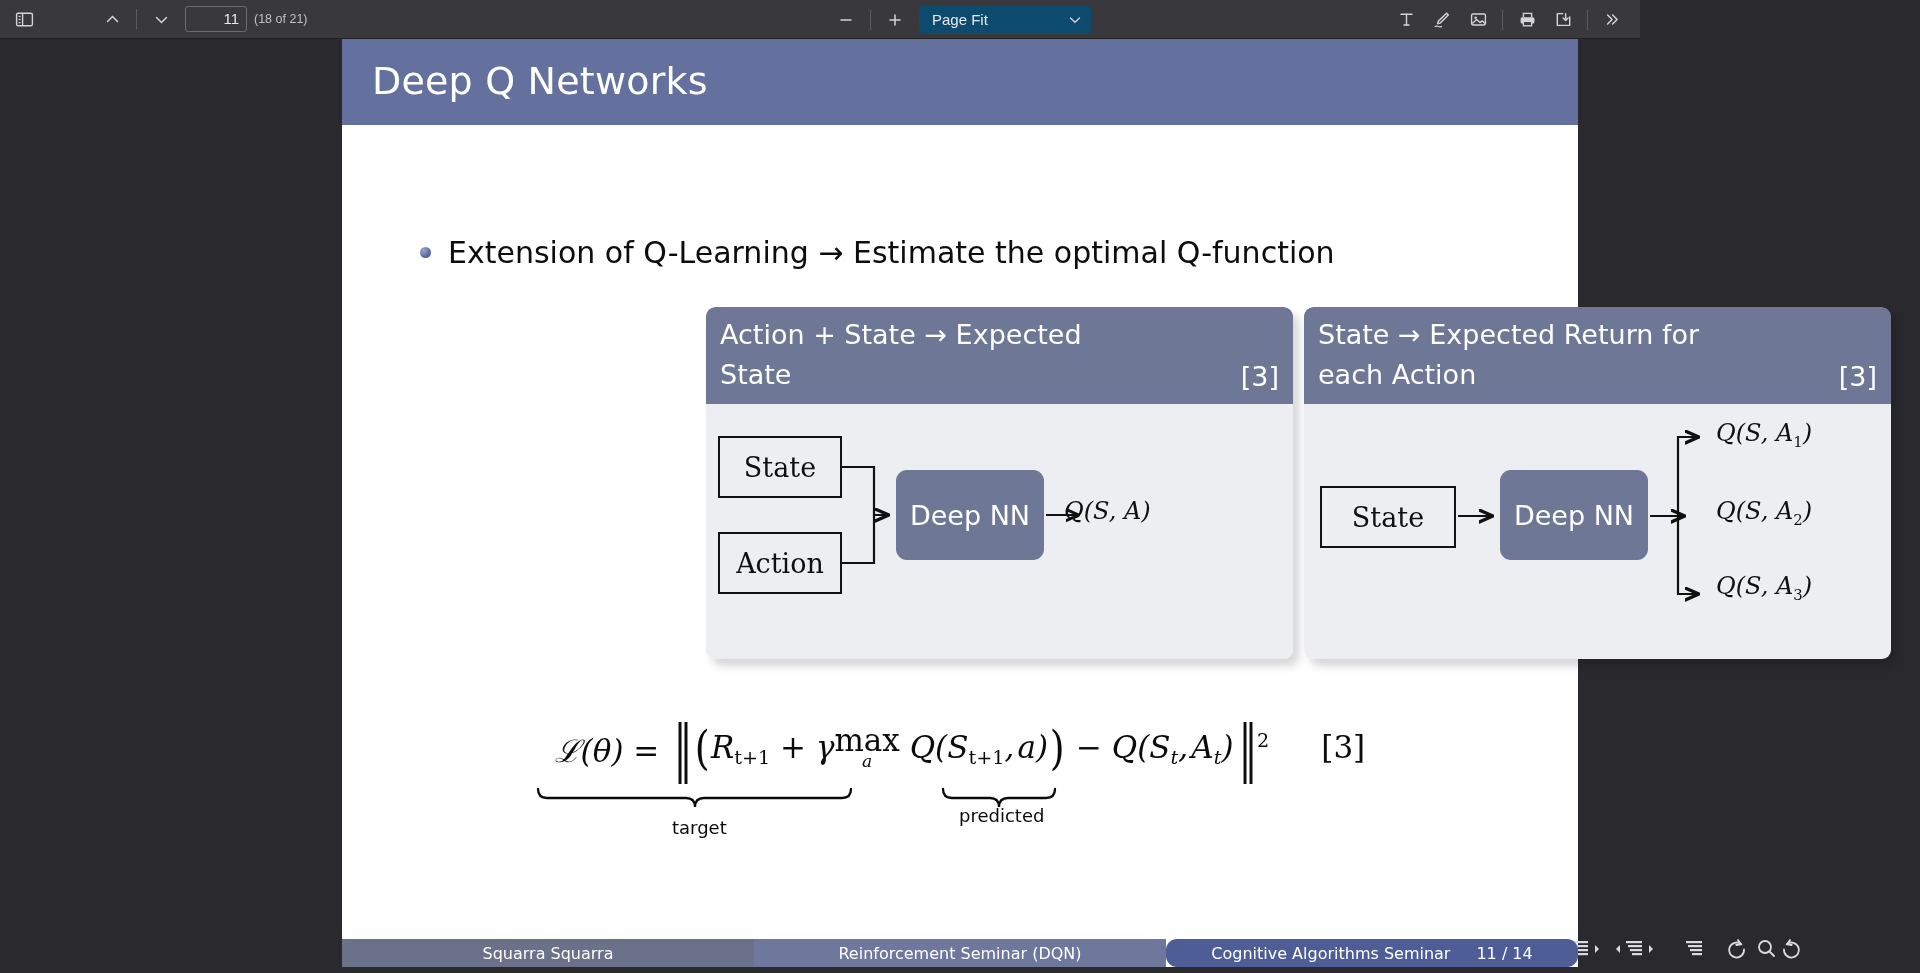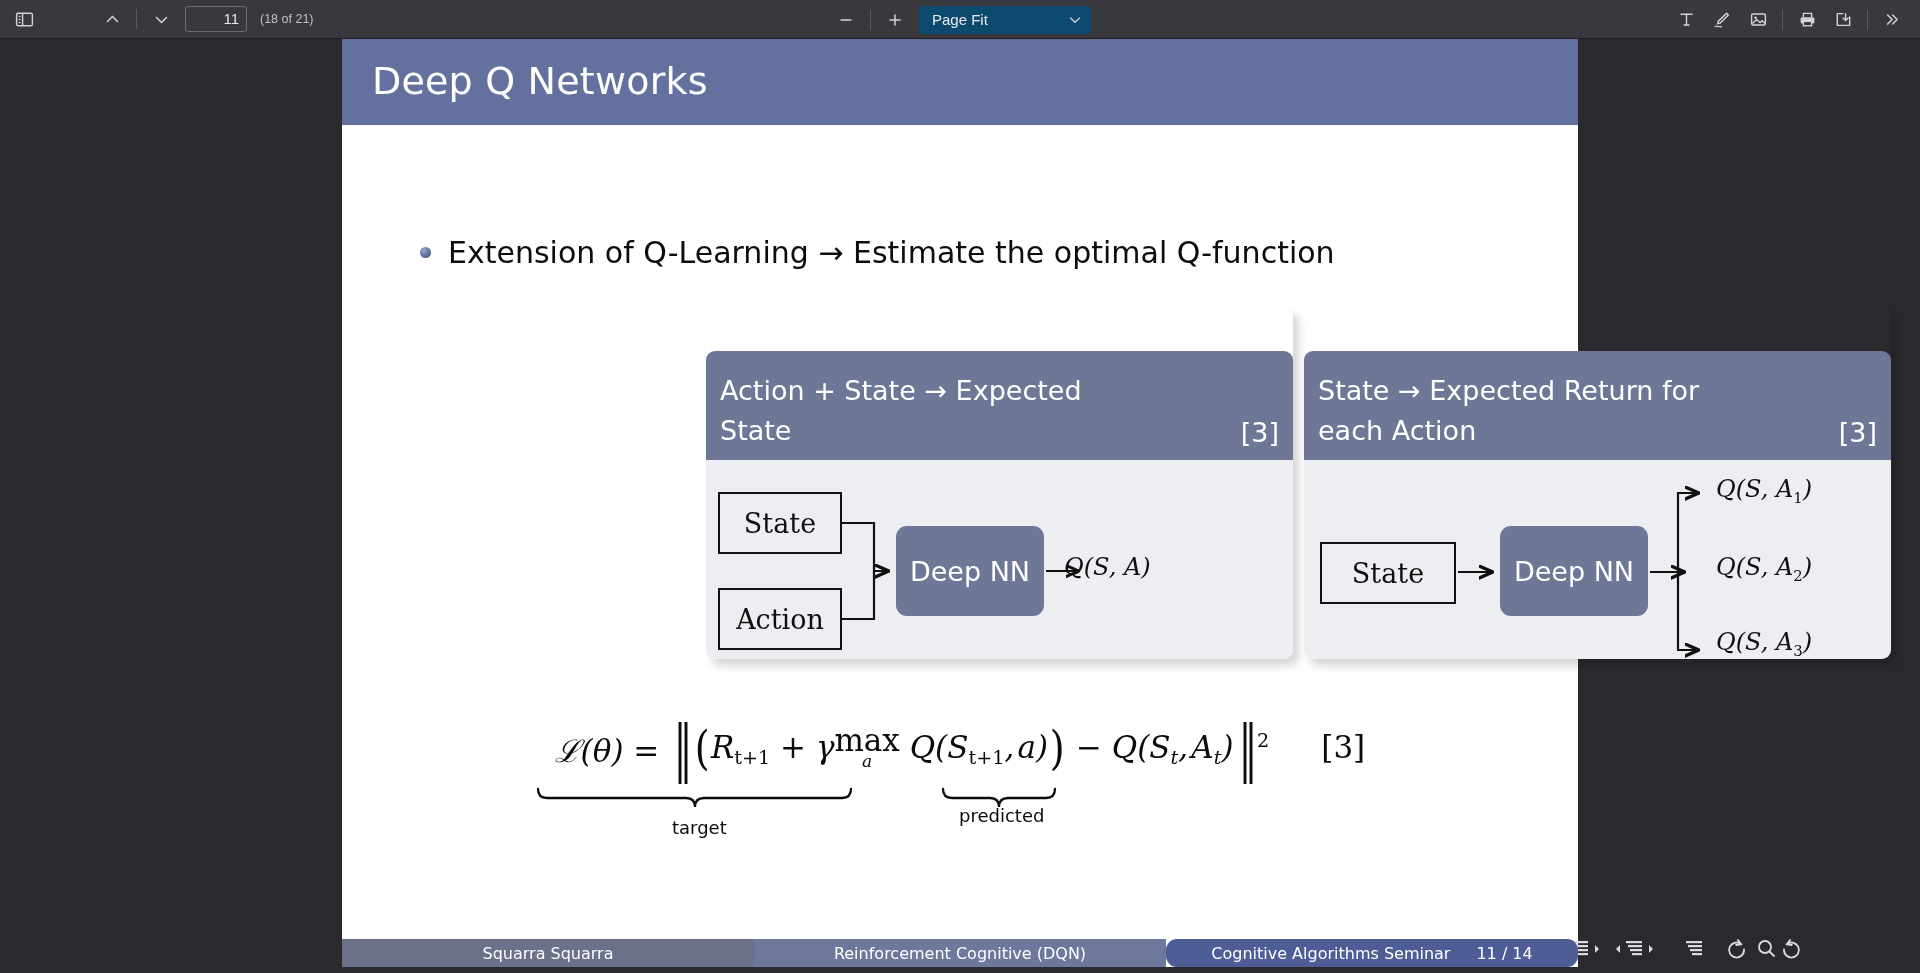--- a/index.html
+++ b/index.html
@@ -6,21 +6,21 @@
   html, body {
     width: 1920px; height: 973px;
     background: #2a2a2e;
     font-family: "Liberation Sans", sans-serif;
     overflow: hidden;
   }
 
   
   #toolbar {
     position: absolute; top: 0; left: 0;
-    width: 1920px; height: 39px;
+    width: 1640px; height: 39px;
     background: #38383d;
     display: flex; align-items: center;
     border-bottom: 1px solid #1f1f22;
   }
   .tb-btn {
     width: 32px; height: 28px;
     display: flex; align-items: center; justify-content: center;
     color: #d4d4d7; border-radius: 3px;
     margin: 0 2px;
   }
@@ -32,21 +32,21 @@
   #page-nav { margin-left: 52px; display: flex; align-items: center; }
   #page-input {
     width: 62px; height: 26px;
     background: #38383d; color: #e8e8ea;
     border: 1px solid #6a6a70; border-radius: 3px;
     text-align: right; padding-right: 7px;
     font-size: 15px; font-family: "Liberation Sans", sans-serif;
     line-height: 24px; margin-left: 6px;
   }
   #page-count {
-    color: #c0c0c4; font-size: 12.5px; margin-left: 13px; white-space: nowrap;
+    color: #c0c0c4; font-size: 12.5px; margin-left: 7px; white-space: nowrap;
   }
   #zoom-group {
     position: absolute; left: 828px; top: 0; height: 39px;
     display: flex; align-items: center;
   }
   #zoom-select {
     height: 28px; min-width: 172px;
     background: #0c4a6e; color: #e9e9ec;
     border: none; border-radius: 3px;
     display: flex; align-items: center; justify-content: space-between;
@@ -104,25 +104,24 @@
     position: absolute;
     border-radius: 9px;
     box-shadow: 6px 7px 9px rgba(0,0,0,0.16);
     overflow: hidden;
   }
   .block-head {
     background: #6e7795;
     color: #ffffff;
     font-family: "DejaVu Sans", sans-serif;
     font-size: 27px;
-    padding: 20px 14px 10px 14px;
+    padding: 8px 14px 10px 14px;
     position: relative;
     line-height: 1.47;
     border-radius: 9px 9px 0 0;
-    margin-top: 44px;
   }
   .block-head .ref {
     position: absolute; right: 14px; bottom: 8px;
   }
   .block-head .hl2 { display: block; }
   .block-body {
     background: #eceef1;
     position: relative;
     border-radius: 0 0 9px 9px;
   }
@@ -462,21 +461,21 @@
         <path d="M276,6 l3,4.4 l-4.8,0.6"></path>
         <circle cx="303" cy="13" r="6"></circle>
         <line x1="307.5" x2="312" y1="17.5" y2="22"></line>
         <path d="M325,10 a7.5,7.5 0 1,1 -3,5.4"></path>
         <path d="M328,6 l-3,4.4 l4.8,0.6"></path>
       </g>
     </svg>
 
     <div id="slide-footer">
       <div class="ft" id="ft-author">Squarra Squarra</div>
-      <div class="ft" id="ft-title">Reinforcement Cognitive (DQN)</div>
+      <div class="ft" id="ft-title">Reinforcement Seminar (DQN)</div>
       <div class="ft" id="ft-inst">
         <span>Cognitive Algorithms Seminar</span>
         <span>11 / 14</span>
       </div>
     </div>
 
   </div>
 </div>
 
 </body></html>

